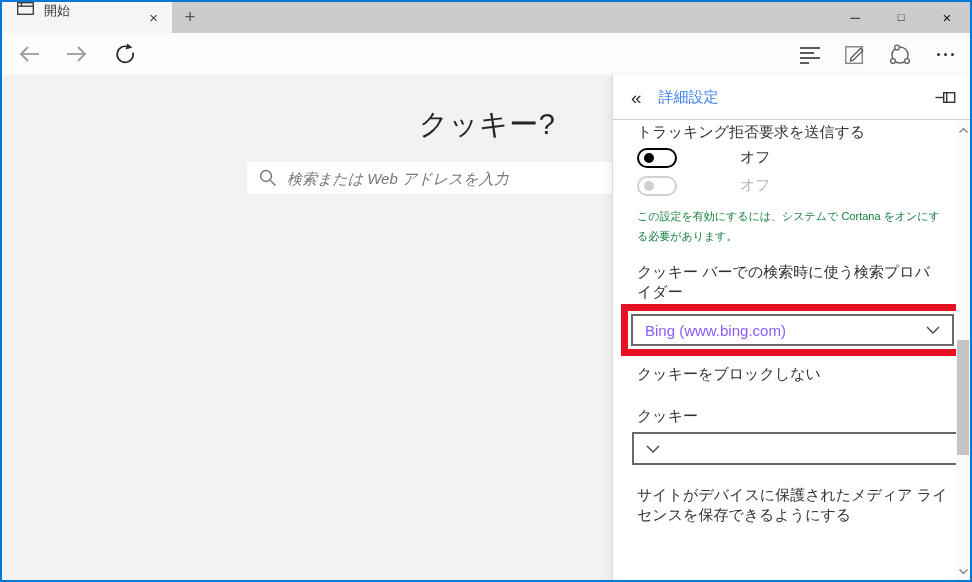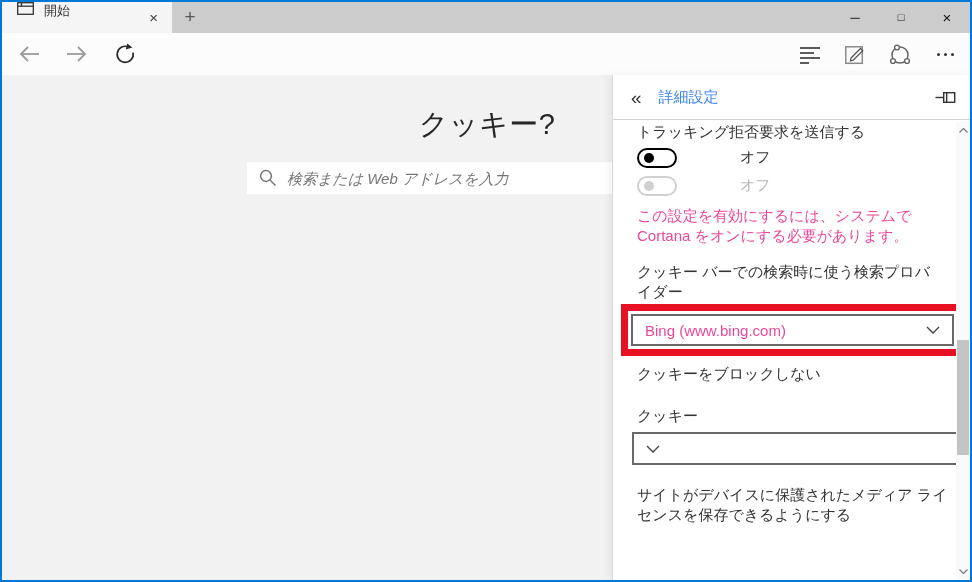--- a/index.html
+++ b/index.html
@@ -62,39 +62,39 @@
     display: flex; flex-direction: column;
   }
   .panel-header { height: 45px; flex: none; display: flex; align-items: center; border-bottom: 1px solid #d2d2d2; }
   .back-chevron { margin-left: 18px; font-size: 19px; color: #333; line-height: 1; }
   .panel-title { margin-left: 17px; font-size: 15px; color: #3b82f6; }
   .pin-btn { margin-left: auto; margin-right: 14px; display: flex; align-items: center; }
 
   .panel-body { position: relative; flex: 1; overflow: hidden; padding: 2px 28px 0 24px; }
   .s-label { font-size: 15px; color: #333; line-height: 20px; }
   .s-label.disabled { color: #b6b6b6; }
-  .note { font-size: 15px; color: #ec4899; line-height: 20px; margin-top: 10px; }
+  .note { font-size: 11px; color: #15803d; line-height: 20px; margin-top: 10px; }
 
   .toggle-row { display: flex; align-items: flex-start; gap: 47px; }
   .toggle {
     width: 40px; height: 20px; border: 2px solid #000; border-radius: 11px;
     position: relative; background: #fff; flex: none;
   }
   .toggle .knob { position: absolute; left: 5px; top: 3px; width: 10px; height: 10px; border-radius: 50%; background: #000; }
   .toggle.on { background: #0078d7; border-color: #0078d7; }
   .toggle.on .knob { left: auto; right: 4px; background: #fff; }
   .toggle.disabled { border-color: #d0d0d0; }
   .toggle.disabled .knob { background: #d0d0d0; }
   .toggle-state { margin-left: 16px; font-size: 15px; color: #333; }
   .toggle-state.disabled { color: #b6b6b6; }
 
   .dropdown {
     height: 33px; border: 2px solid #696969; background: #fff;
     display: flex; align-items: center; justify-content: space-between;
-    padding: 0 12px; font-size: 15px; color: #ec4899;
+    padding: 0 12px; font-size: 15px; color: #8b5cf6;
   }
   .highlight-box {
     margin-left: -16px; margin-top: 2px; width: 343px;
     border: 7px solid #e81123; padding: 3px; background: #fff;
   }
   .highlight-box .dropdown { border-width: 2px; height: 32px; }
   .dropdown2 { margin-left: -5px; margin-top: 6px; width: 330px; } .mt6{margin-top:6px;} .mt8{margin-top:8px;} .mt16{margin-top:16px;} .mt20{margin-top:20px;}
   .mt22{margin-top:22px;} .mt24{margin-top:24px;}
   .wrapblock { width: 312px; }
 

